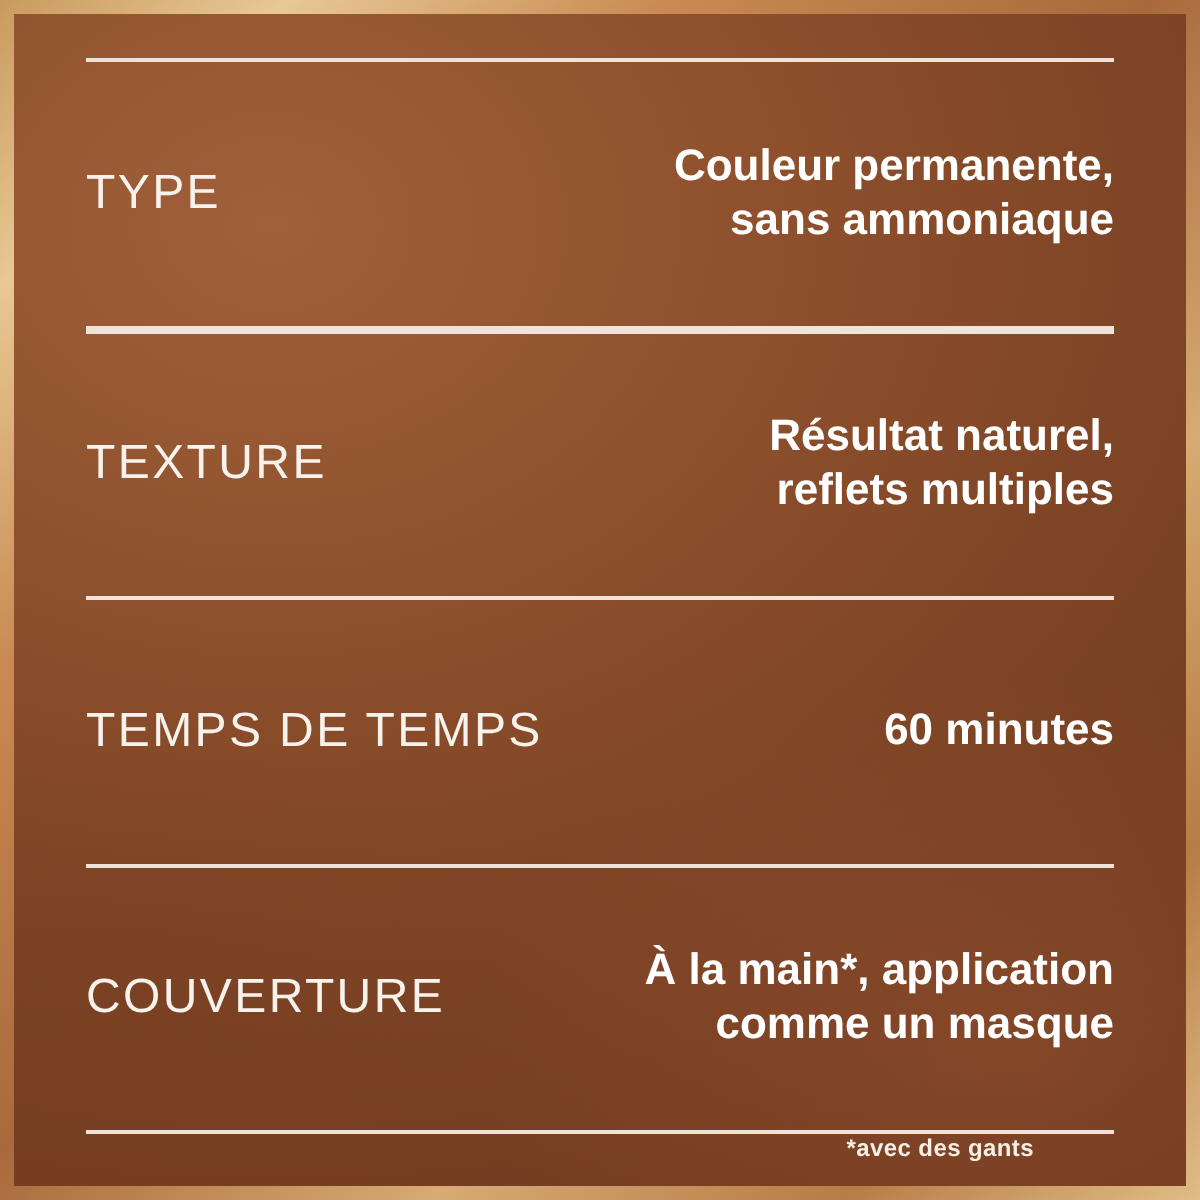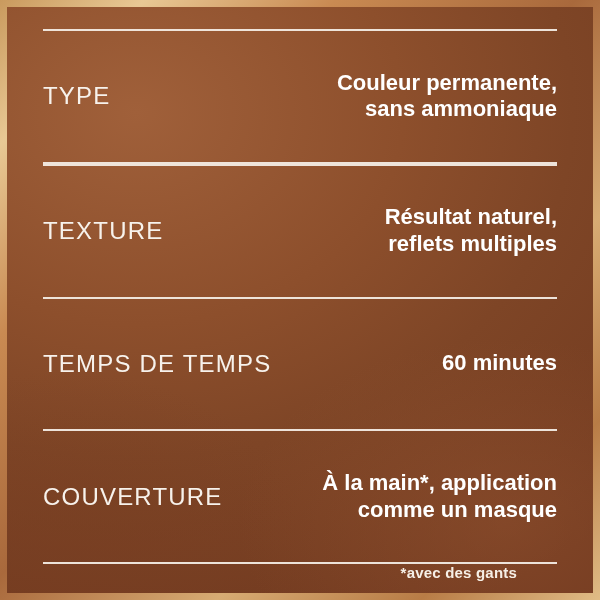--- a/index.html
+++ b/index.html
@@ -99,21 +99,21 @@
     flex: 0 1 auto;
   }
 
   #footnote {
     position: relative;
     z-index: 2;
     box-sizing: border-box;
     padding: 0 40px 6px 0;
     text-align: right;
     color: #f6efe6;
-    font-size: 15px;
+    font-size: 12px;
     font-weight: 700;
     letter-spacing: 0.2px;
   }
 
   
   .spacer-top { flex: 0 0 22px; }
   .spacer-bottom { flex: 0 0 6px; }
 </style>
 </head>
 <body>

